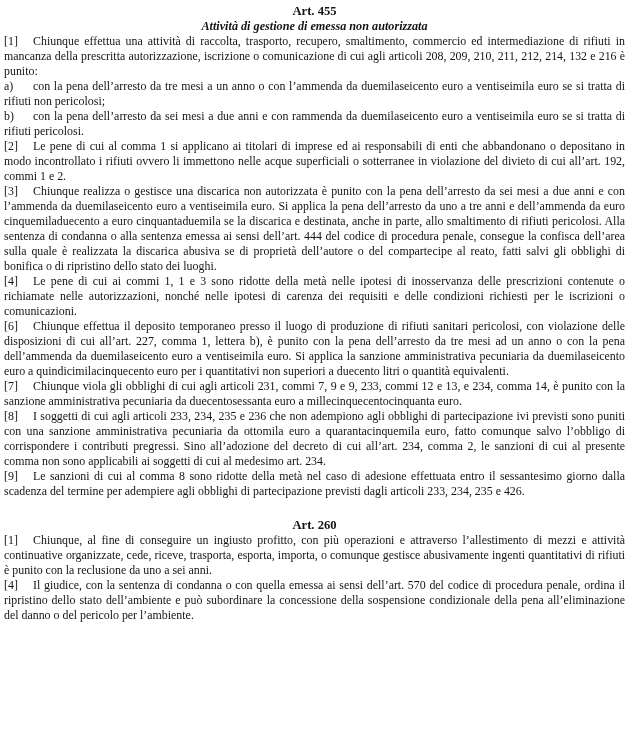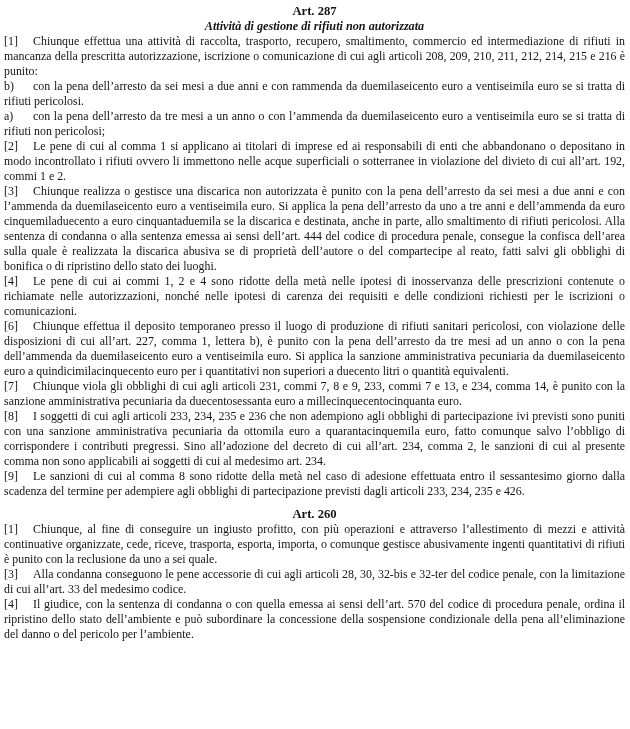--- a/index.html
+++ b/index.html
@@ -17,21 +17,21 @@
     width: 630px;
     min-height: 729px;
     padding: 4px 5px 0 4px;
     font-family: "Liberation Serif", "DejaVu Serif", serif;
     font-size: 11.9px;
     line-height: 15px;
     color: #141414;
     text-align: justify;
   }
   .article { margin: 0; }
-  .article + .article { margin-top: 8px; }
+  .article + .article { margin-top: 19px; }
   .art-number {
     margin: 0;
     font-size: 12.6px;
     font-weight: bold;
     font-style: normal;
     text-align: center;
     line-height: 15px;
   }
   .art-title {
     margin: 0;
@@ -48,37 +48,36 @@
   .comma-label {
     display: inline-block;
     width: 29px;
   }
 </style>
 </head>
 <body>
 
 <div class="page">
   <section class="article">
-    <h2 class="art-number">Art. 287</h2>
-    <h3 class="art-title">Attività di gestione di rifiuti non autorizzata</h3>
+    <h2 class="art-number">Art. 455</h2>
+    <h3 class="art-title">Attività di gestione di emessa non autorizzata</h3>
     <div class="art-body">
-        <p class="comma"><span class="comma-label">[1]</span><span class="comma-text">Chiunque effettua una attività di raccolta, trasporto, recupero, smaltimento, commercio ed intermediazione di rifiuti in mancanza della prescritta autorizzazione, iscrizione o comunicazione di cui agli articoli 208, 209, 210, 211, 212, 214, 215 e 216 è punito:</span></p>
+        <p class="comma"><span class="comma-label">[1]</span><span class="comma-text">Chiunque effettua una attività di raccolta, trasporto, recupero, smaltimento, commercio ed intermediazione di rifiuti in mancanza della prescritta autorizzazione, iscrizione o comunicazione di cui agli articoli 208, 209, 210, 211, 212, 214, 132 e 216 è punito:</span></p>
+        <p class="comma"><span class="comma-label">a)</span><span class="comma-text">con la pena dell’arresto da tre mesi a un anno o con l’ammenda da duemilaseicento euro a ventiseimila euro se si tratta di rifiuti non pericolosi;</span></p>
         <p class="comma"><span class="comma-label">b)</span><span class="comma-text">con la pena dell’arresto da sei mesi a due anni e con rammenda da duemilaseicento euro a ventiseimila euro se si tratta di rifiuti pericolosi.</span></p>
-        <p class="comma"><span class="comma-label">a)</span><span class="comma-text">con la pena dell’arresto da tre mesi a un anno o con l’ammenda da duemilaseicento euro a ventiseimila euro se si tratta di rifiuti non pericolosi;</span></p>
         <p class="comma"><span class="comma-label">[2]</span><span class="comma-text">Le pene di cui al comma 1 si applicano ai titolari di imprese ed ai responsabili di enti che abbandonano o depositano in modo incontrollato i rifiuti ovvero li immettono nelle acque superficiali o sotterranee in violazione del divieto di cui all’art. 192, commi 1 e 2.</span></p>
         <p class="comma"><span class="comma-label">[3]</span><span class="comma-text">Chiunque realizza o gestisce una discarica non autorizzata è punito con la pena dell’arresto da sei mesi a due anni e con l’ammenda da duemilaseicento euro a ventiseimila euro. Si applica la pena dell’arresto da uno a tre anni e dell’ammenda da euro cinquemiladuecento a euro cinquantaduemila se la discarica e destinata, anche in parte, allo smaltimento di rifiuti pericolosi. Alla sentenza di condanna o alla sentenza emessa ai sensi dell’art. 444 del codice di procedura penale, consegue la confisca dell’area sulla quale è realizzata la discarica abusiva se di proprietà dell’autore o del compartecipe al reato, fatti salvi gli obblighi di bonifica o di ripristino dello stato dei luoghi.</span></p>
-        <p class="comma"><span class="comma-label">[4]</span><span class="comma-text">Le pene di cui ai commi 1, 2 e 4 sono ridotte della metà nelle ipotesi di inosservanza delle prescrizioni contenute o richiamate nelle autorizzazioni, nonché nelle ipotesi di carenza dei requisiti e delle condizioni richiesti per le iscrizioni o comunicazioni.</span></p>
+        <p class="comma"><span class="comma-label">[4]</span><span class="comma-text">Le pene di cui ai commi 1, 1 e 3 sono ridotte della metà nelle ipotesi di inosservanza delle prescrizioni contenute o richiamate nelle autorizzazioni, nonché nelle ipotesi di carenza dei requisiti e delle condizioni richiesti per le iscrizioni o comunicazioni.</span></p>
         <p class="comma"><span class="comma-label">[6]</span><span class="comma-text">Chiunque effettua il deposito temporaneo presso il luogo di produzione di rifiuti sanitari pericolosi, con violazione delle disposizioni di cui all’art. 227, comma 1, lettera b), è punito con la pena dell’arresto da tre mesi ad un anno o con la pena dell’ammenda da duemilaseicento euro a ventiseimila euro. Si applica la sanzione amministrativa pecuniaria da duemilaseicento euro a quindicimilacinquecento euro per i quantitativi non superiori a duecento litri o quantità equivalenti.</span></p>
-        <p class="comma"><span class="comma-label">[7]</span><span class="comma-text">Chiunque viola gli obblighi di cui agli articoli 231, commi 7, 8 e 9, 233, commi 7 e 13, e 234, comma 14, è punito con la sanzione amministrativa pecuniaria da duecentosessanta euro a millecinquecentocinquanta euro.</span></p>
+        <p class="comma"><span class="comma-label">[7]</span><span class="comma-text">Chiunque viola gli obblighi di cui agli articoli 231, commi 7, 9 e 9, 233, commi 12 e 13, e 234, comma 14, è punito con la sanzione amministrativa pecuniaria da duecentosessanta euro a millecinquecentocinquanta euro.</span></p>
         <p class="comma"><span class="comma-label">[8]</span><span class="comma-text">I soggetti di cui agli articoli 233, 234, 235 e 236 che non adempiono agli obblighi di partecipazione ivi previsti sono puniti con una sanzione amministrativa pecuniaria da ottomila euro a quarantacinquemila euro, fatto comunque salvo l’obbligo di corrispondere i contributi pregressi. Sino all’adozione del decreto di cui all’art. 234, comma 2, le sanzioni di cui al presente comma non sono applicabili ai soggetti di cui al medesimo art. 234.</span></p>
         <p class="comma"><span class="comma-label">[9]</span><span class="comma-text">Le sanzioni di cui al comma 8 sono ridotte della metà nel caso di adesione effettuata entro il sessantesimo giorno dalla scadenza del termine per adempiere agli obblighi di partecipazione previsti dagli articoli 233, 234, 235 e 426.</span></p>
       </div>
   </section>
 
   <section class="article">
     <h2 class="art-number">Art. 260</h2>
     <div class="art-body">
-        <p class="comma"><span class="comma-label">[1]</span><span class="comma-text">Chiunque, al fine di conseguire un ingiusto profitto, con più operazioni e attraverso l’allestimento di mezzi e attività continuative organizzate, cede, riceve, trasporta, esporta, importa, o comunque gestisce abusivamente ingenti quantitativi di rifiuti è punito con la reclusione da uno a sei quale.</span></p>
-        <p class="comma"><span class="comma-label">[3]</span><span class="comma-text">Alla condanna conseguono le pene accessorie di cui agli articoli 28, 30, 32-bis e 32-ter del codice penale, con la limitazione di cui all’art. 33 del medesimo codice.</span></p>
+        <p class="comma"><span class="comma-label">[1]</span><span class="comma-text">Chiunque, al fine di conseguire un ingiusto profitto, con più operazioni e attraverso l’allestimento di mezzi e attività continuative organizzate, cede, riceve, trasporta, esporta, importa, o comunque gestisce abusivamente ingenti quantitativi di rifiuti è punito con la reclusione da uno a sei anni.</span></p>
         <p class="comma"><span class="comma-label">[4]</span><span class="comma-text">Il giudice, con la sentenza di condanna o con quella emessa ai sensi dell’art. 570 del codice di procedura penale, ordina il ripristino dello stato dell’ambiente e può subordinare la concessione della sospensione condizionale della pena all’eliminazione del danno o del pericolo per l’ambiente.</span></p>
       </div>
   </section>
 </div>
 
 </body></html>

